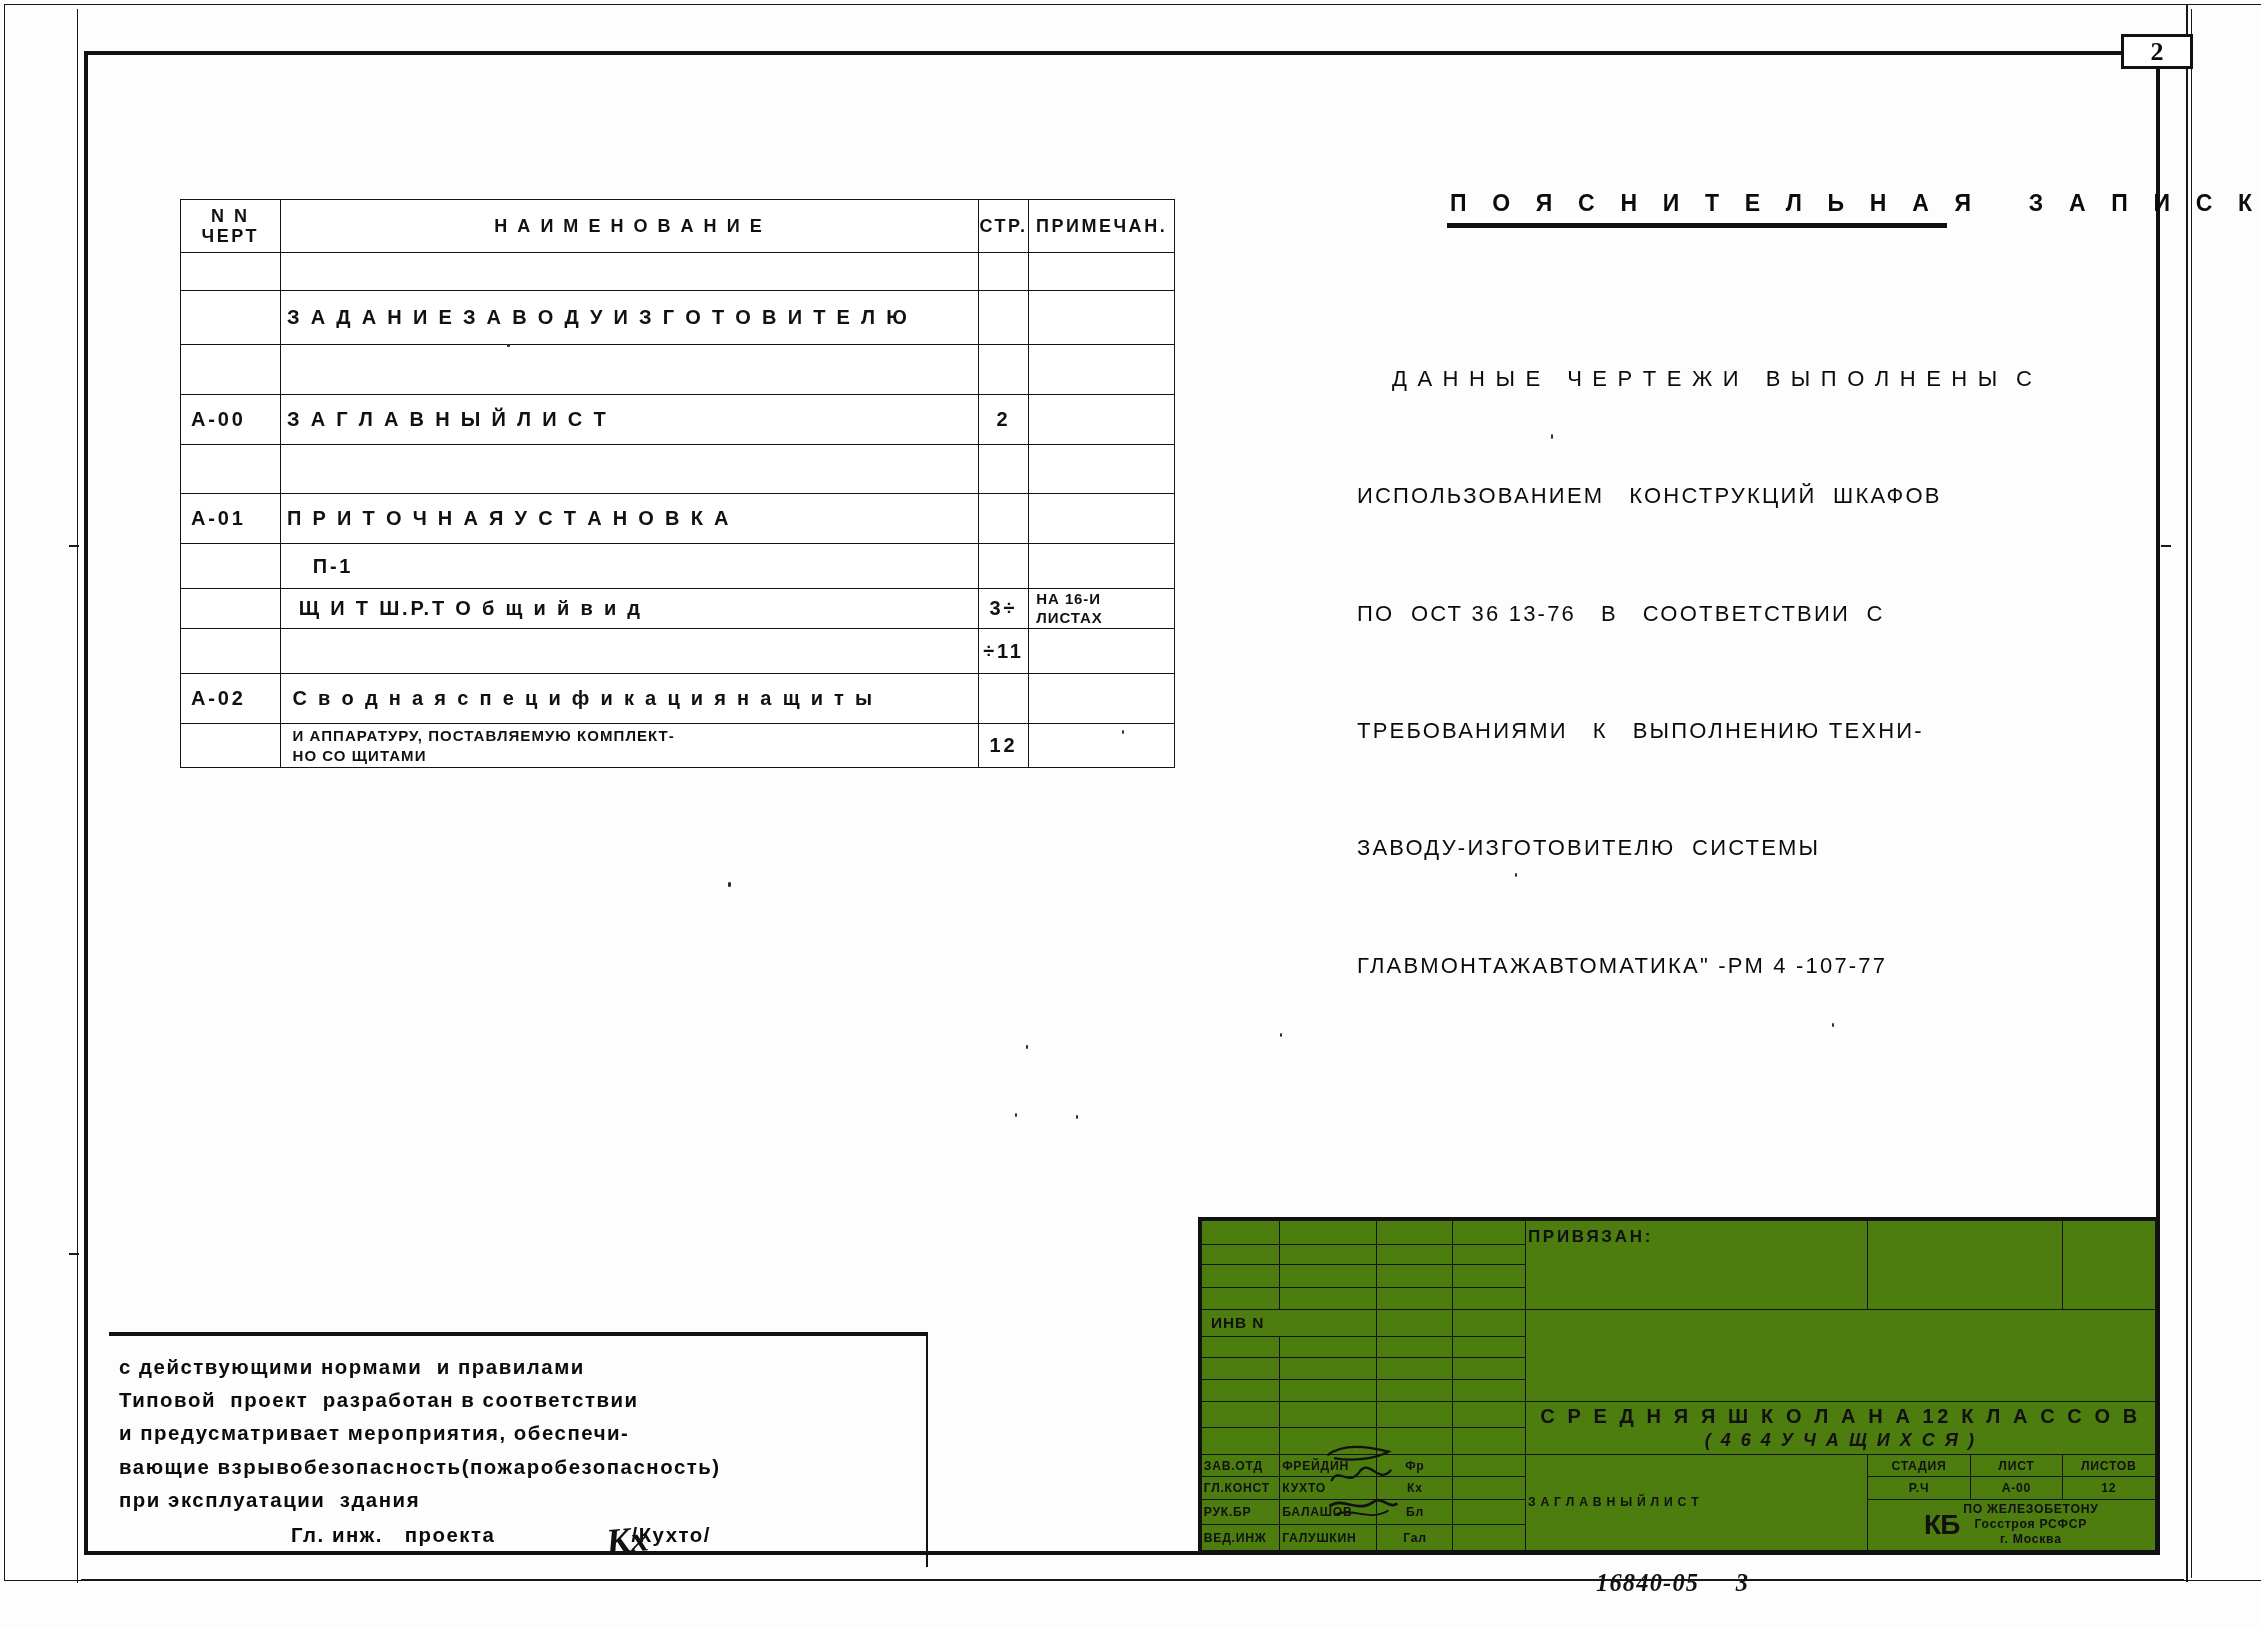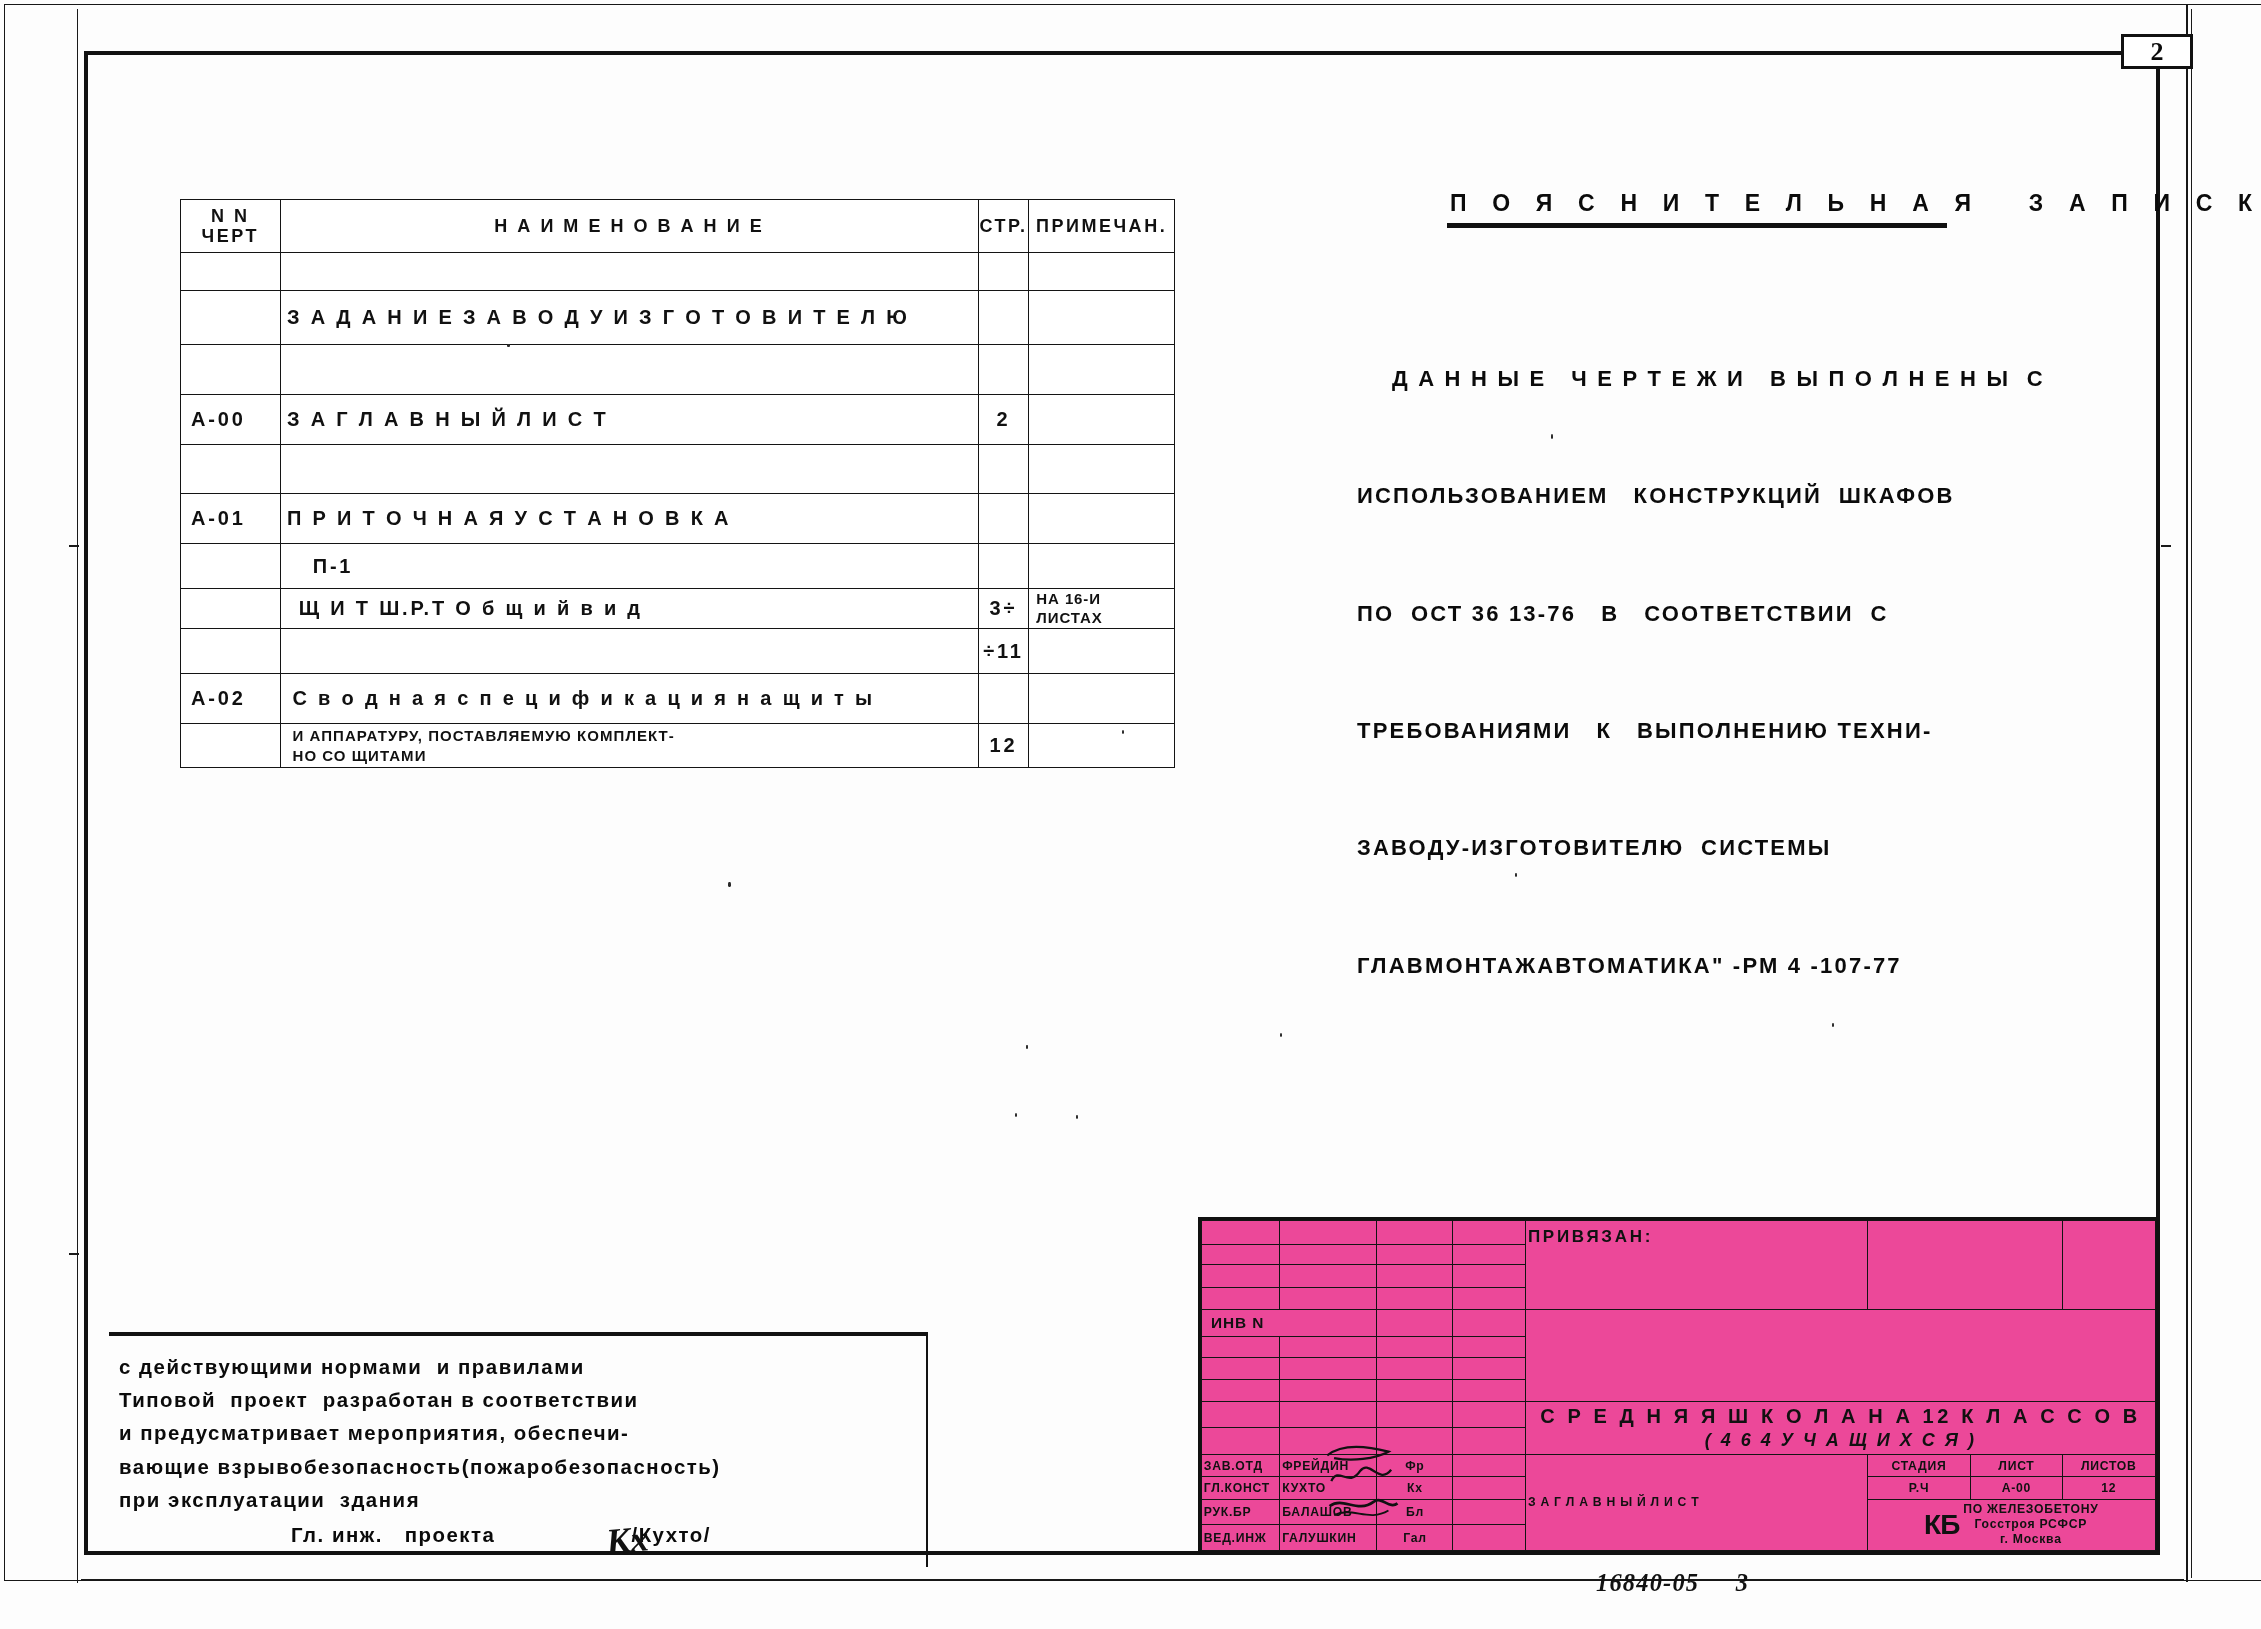--- a/index.html
+++ b/index.html
@@ -103,21 +103,21 @@
   }
   #note-underline {
     margin-left: 90px;
     margin-top: 6.3px;
     width: 500px; height: 5px;
     background: #111;
   }
   #note-body {
     margin-top: 52px;
     font-size: 22px;
-    font-weight: 700;
+    font-weight: 400;
     letter-spacing: 0.10em;
     line-height: 1.78;
     white-space: pre;
   }
   #note-body .indent { padding-left: 35px; display: block; }
   #note-body span { display: block; }
 
   
   #statement {
     position: absolute;
@@ -156,21 +156,21 @@
     color: #111;
   }
 
   
   #stamp {
     position: absolute;
     left: 1198px; top: 1217px;
     width: 961px; height: 337px;
     border: 3.2px solid #111;
     box-sizing: border-box;
-    background: #ec4899;
+    background: #4d7c0f;
   }
   #stamp table {
     width: 100%; height: 100%;
     border-collapse: collapse;
     table-layout: fixed;
   }
   #stamp td {
     border: 1.4px solid #141414;
     font-family: "Liberation Sans", sans-serif;
     font-weight: 700;

